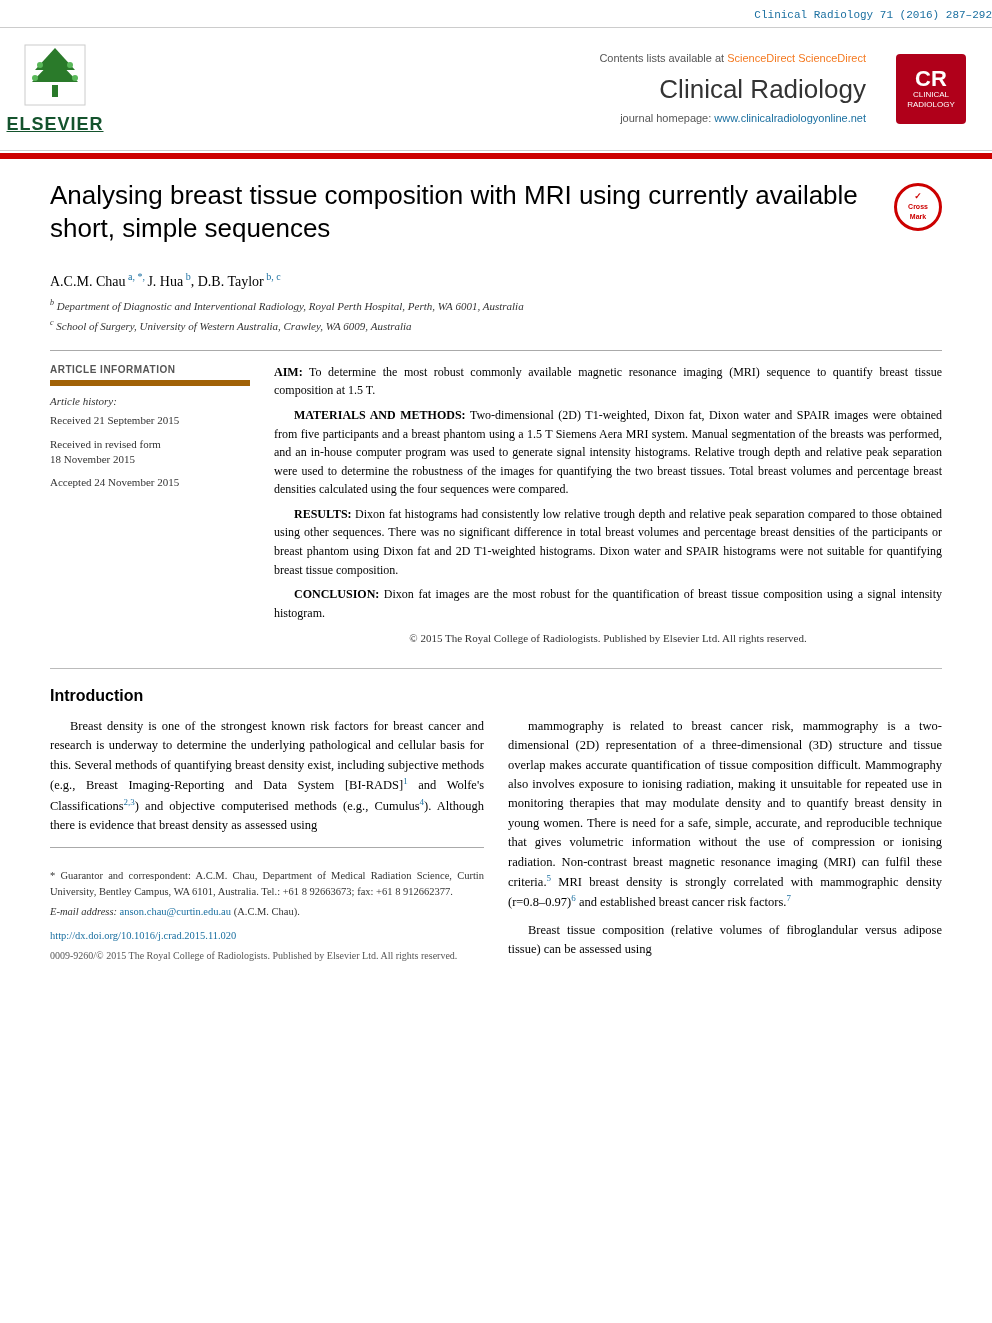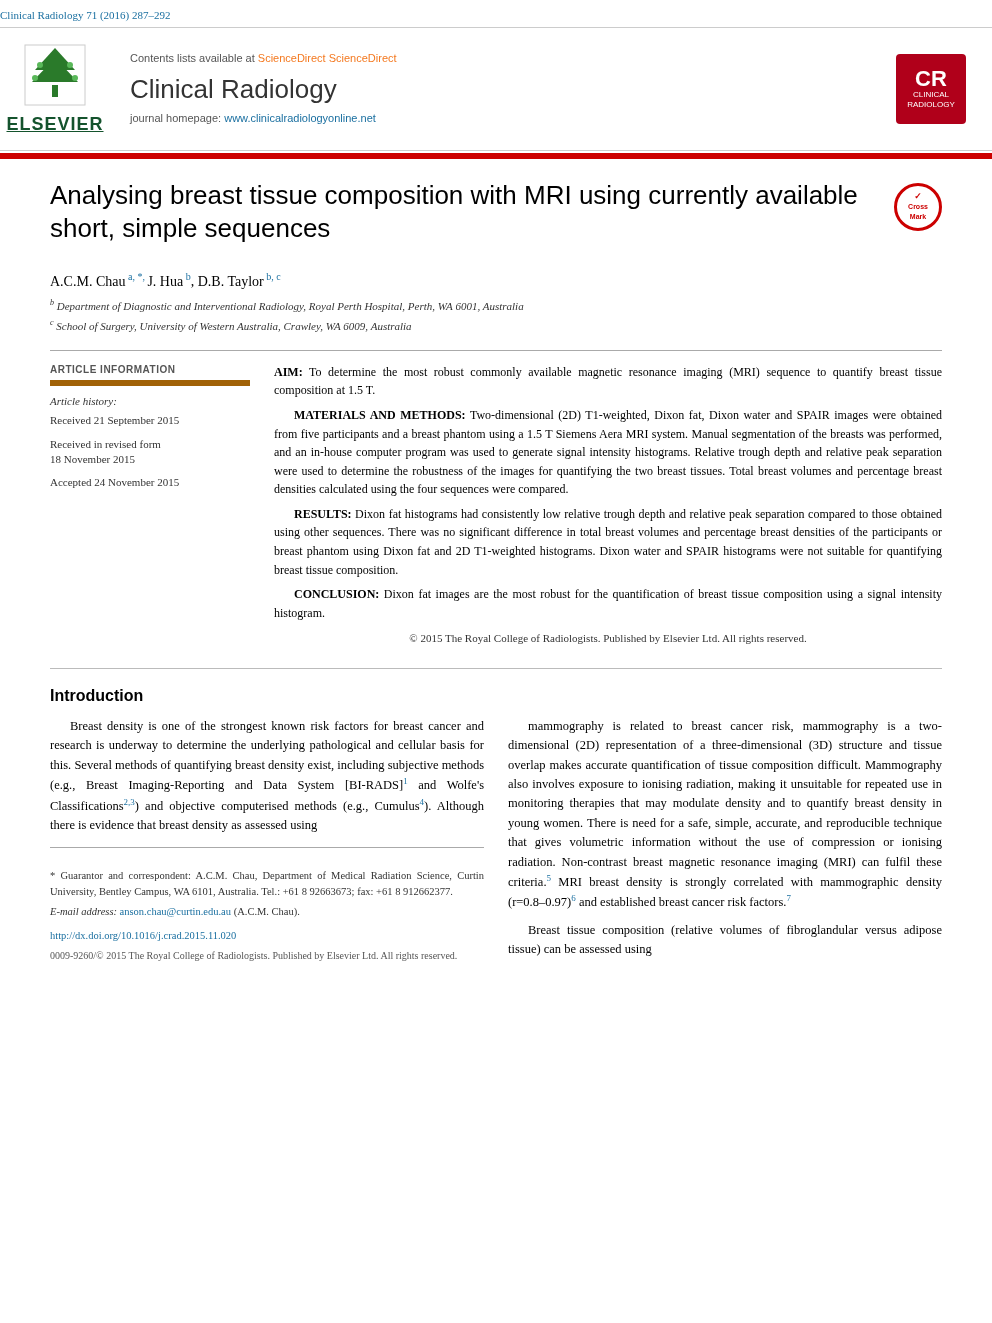--- a/index.html
+++ b/index.html
@@ -12,25 +12,25 @@
       font-size: 13px;
       line-height: 1.4;
     }
 
     .journal-header {
       border-bottom: 2px solid #c00;
       padding: 6px 0 0 0;
     }
 
     .journal-top-bar {
-      text-align: left;
+      text-align: right;
       font-size: 11px;
       color: #1a6fa0;
       padding: 2px 0 4px 0;
-      font-family: Liberation Serif, serif;
+      font-family: Liberation Mono, monospace;
     }
 
     .journal-banner {
       display: flex;
       align-items: center;
       justify-content: space-between;
       padding: 8px 16px 8px 0;
       border-top: 1px solid #ccc;
       border-bottom: 1px solid #ccc;
     }
@@ -53,21 +53,21 @@
       font-size: 18px;
       color: #14532d;
       font-weight: bold;
       letter-spacing: 1px;
       margin-top: 2px;
       text-decoration: underline;
     }
 
     .journal-center {
       flex: 1;
-      text-align: left;
+      text-align: right;
       padding: 0 20px;
     }
 
     .contents-line {
       font-size: 11px;
       color: #555;
       font-family: Arial, sans-serif;
       margin-bottom: 4px;
     }
 

